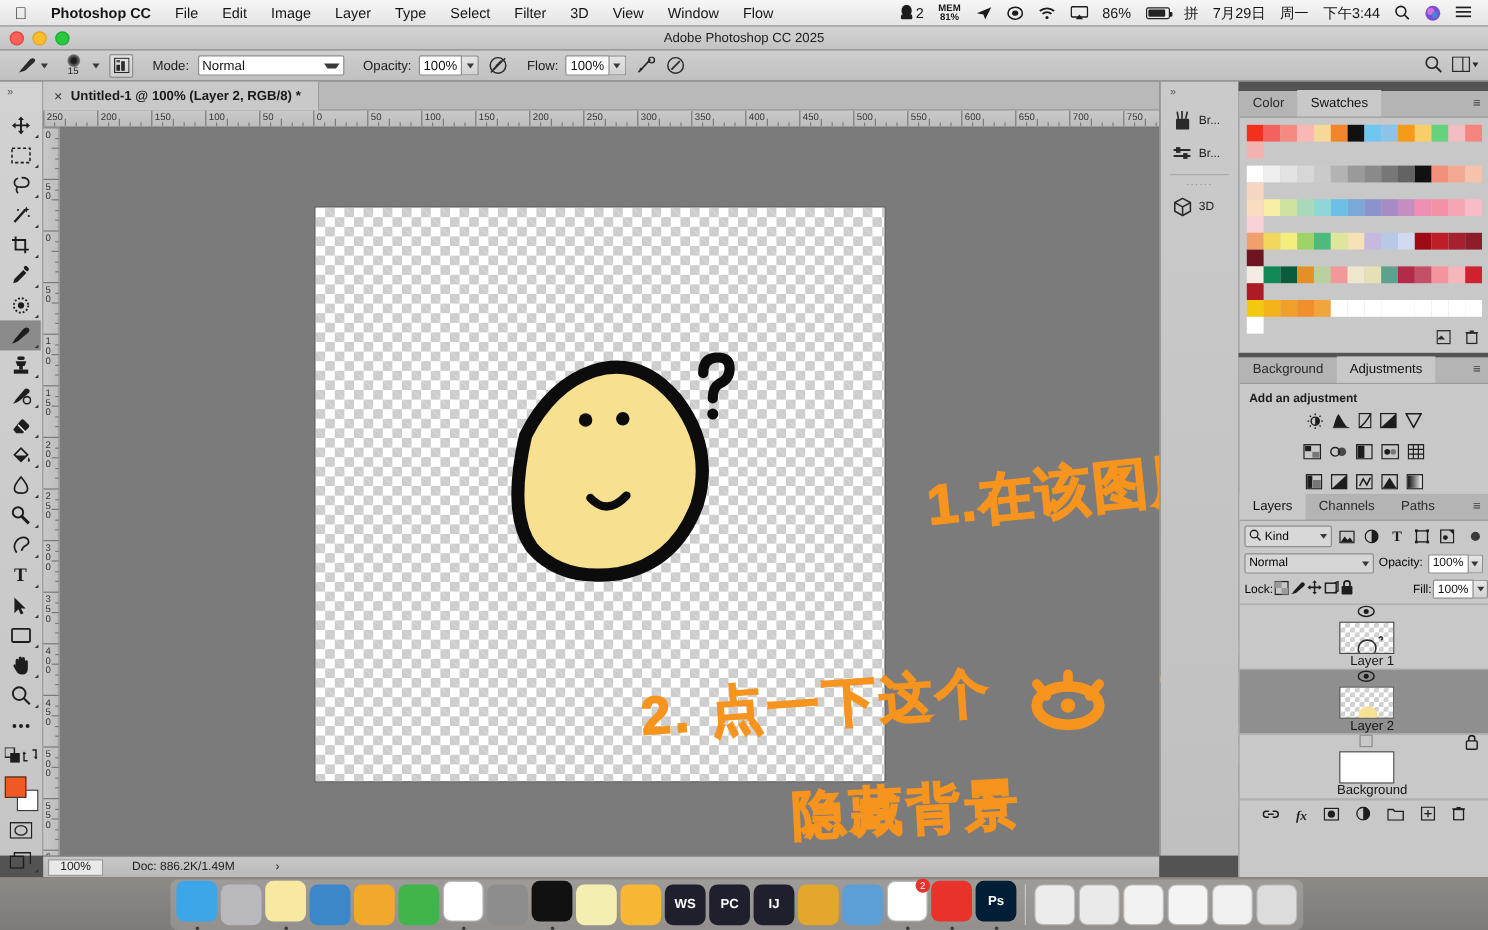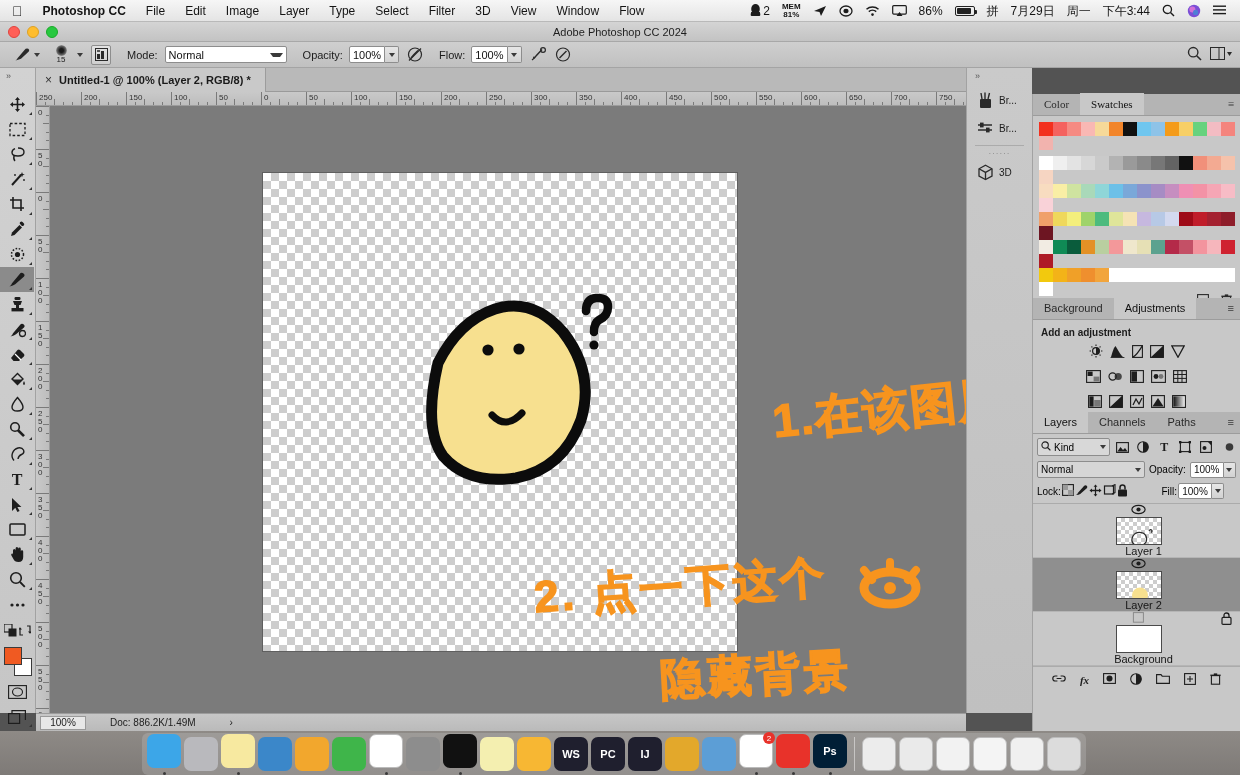--- a/index.html
+++ b/index.html
@@ -166,21 +166,21 @@
   .adj-title { font-size:10px; color:#1c1c1c; font-weight:bold; margin:2px 0 6px 2px; }
   .adj-row { display:flex; justify-content:center; gap:7px; margin-bottom:7px; }
 
   .lyr-filter { display:flex; align-items:center; gap:4px; padding:4px 4px 3px 4px;}
   .kindsel { width:76px; height:18px; border:1px solid #8d8d8d; background:#d8d8d8; display:flex; align-items:center;
              font-size:10px; padding:0 3px; gap:3px; border-radius:2px;}
   .fico { width:18px; height:18px; display:flex; align-items:center; justify-content:center; font-size:11px; color:#1c1c1c;}
   .lyr-blend { display:flex; align-items:center; gap:4px; padding:2px 4px;}
   .blendsel { width:108px; height:17px; border:1px solid #8d8d8d; background:#d6d6d6;
               display:flex; align-items:center; padding:0 3px; font-size:10px; border-radius:2px;}
-  .lyr-lock { display:flex; align-items:center; gap:1px; padding:3px 16px 4px 4px; font-size:10px;}
+  .lyr-lock { display:flex; align-items:center; gap:1px; padding:3px 0 4px 4px; font-size:10px;}
   .lyr-list { border-top:1px solid #ababab; }
   .lyr-row { display:flex; align-items:center; height:54px; padding-left:4px; border-bottom:1px solid #b5b5b5; position:relative;flex-direction:column;}
   .lyr-row.active { background:#8f8f8f; }
   .eye { width:20px; text-align:center; font-size:11px; color:#1d1d1d; }
   .thumb { width:46px; height:46px; border:1px solid #4a4a4a; background:#fff; position:relative; overflow:hidden;}
   .thumb.checker {
     background-image:
       linear-gradient(45deg,#cdcdcd 25%, transparent 25%, transparent 75%, #cdcdcd 75%),
       linear-gradient(45deg,#cdcdcd 25%, transparent 25%, transparent 75%, #cdcdcd 75%);
     background-size: 8px 8px; background-position:0 0,4px 4px; background-color:#fff;
@@ -293,21 +293,21 @@
       </span>
     </div>
   </div>
 
   <div class="ps-title">
     <div class="lights">
       <span class="light l-red"></span>
       <span class="light l-yellow"></span>
       <span class="light l-green"></span>
     </div>
-    <span>Adobe Photoshop CC 2024</span>
+    <span>Adobe Photoshop CC 2025</span>
   </div>
 
   <div class="optbar">
     <div class="opt-item" style="padding-left:14px">
       <svg width="17" height="15" viewBox="0 0 17 15">
           <path d="M1.5 13.5 Q3 12.5 3.5 11.2 L10.5 3 Q12 1 14.3 1.8 Q16 2.8 14.8 4.6 L7 11.8 Q5.4 12.6 1.5 13.5Z" fill="#2a2a2a"></path>
         </svg>
       <span class="caret"></span>
     </div>
     <div class="opt-item">
@@ -850,21 +850,21 @@
     <div class="railgrip">······</div>
     <div class="rail-item">
       <svg width="17" height="17" viewBox="0 0 17 17">
           <path d="M8.5 1.3 L15 4.8 L15 12 L8.5 15.6 L2 12 L2 4.8Z" fill="none" stroke="#2a2a2a" stroke-width="1.3"></path>
           <path d="M2 4.8 L8.5 8.4 L15 4.8 M8.5 8.4 L8.5 15.6" fill="none" stroke="#2a2a2a" stroke-width="1.3"></path>
         </svg>
       <span>3D</span>
     </div>
   </div>
 
-  <div class="panel" style="top:94px; height:218px;font-family:Liberation Serif, serif;">
+  <div class="panel" style="top:76px; height:218px;">
     <div class="ptabs">
       <div class="ptab">Color</div>
       <div class="ptab active">Swatches</div>
       <span class="pmenu">≡</span>
     </div>
     <div class="pbody" id="swGrid">
         <div class="swatch-strip" style="margin-bottom: 6px;">
           <span class="sw" style="background: rgb(243, 48, 30);"></span>
           <span class="sw" style="background: rgb(244, 98, 95);"></span>
           <span class="sw" style="background: rgb(245, 138, 130);"></span>

